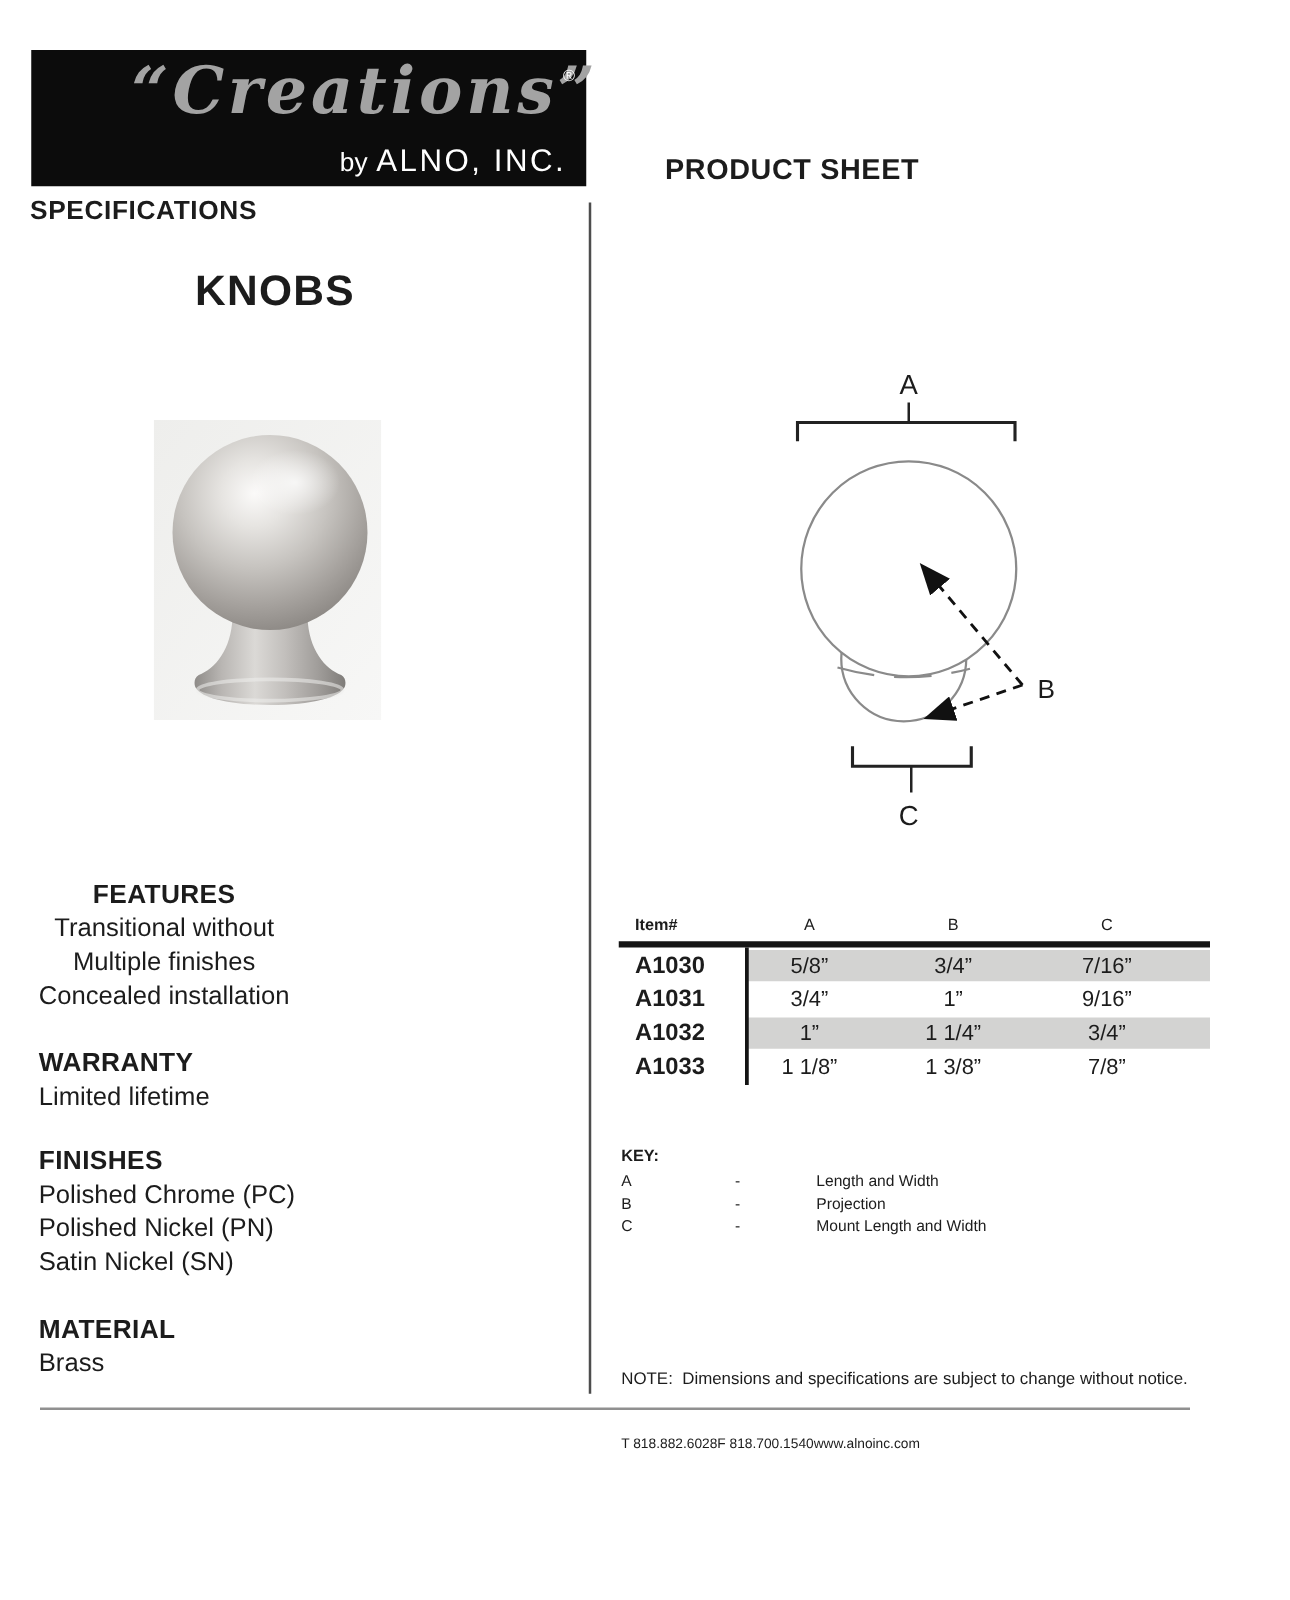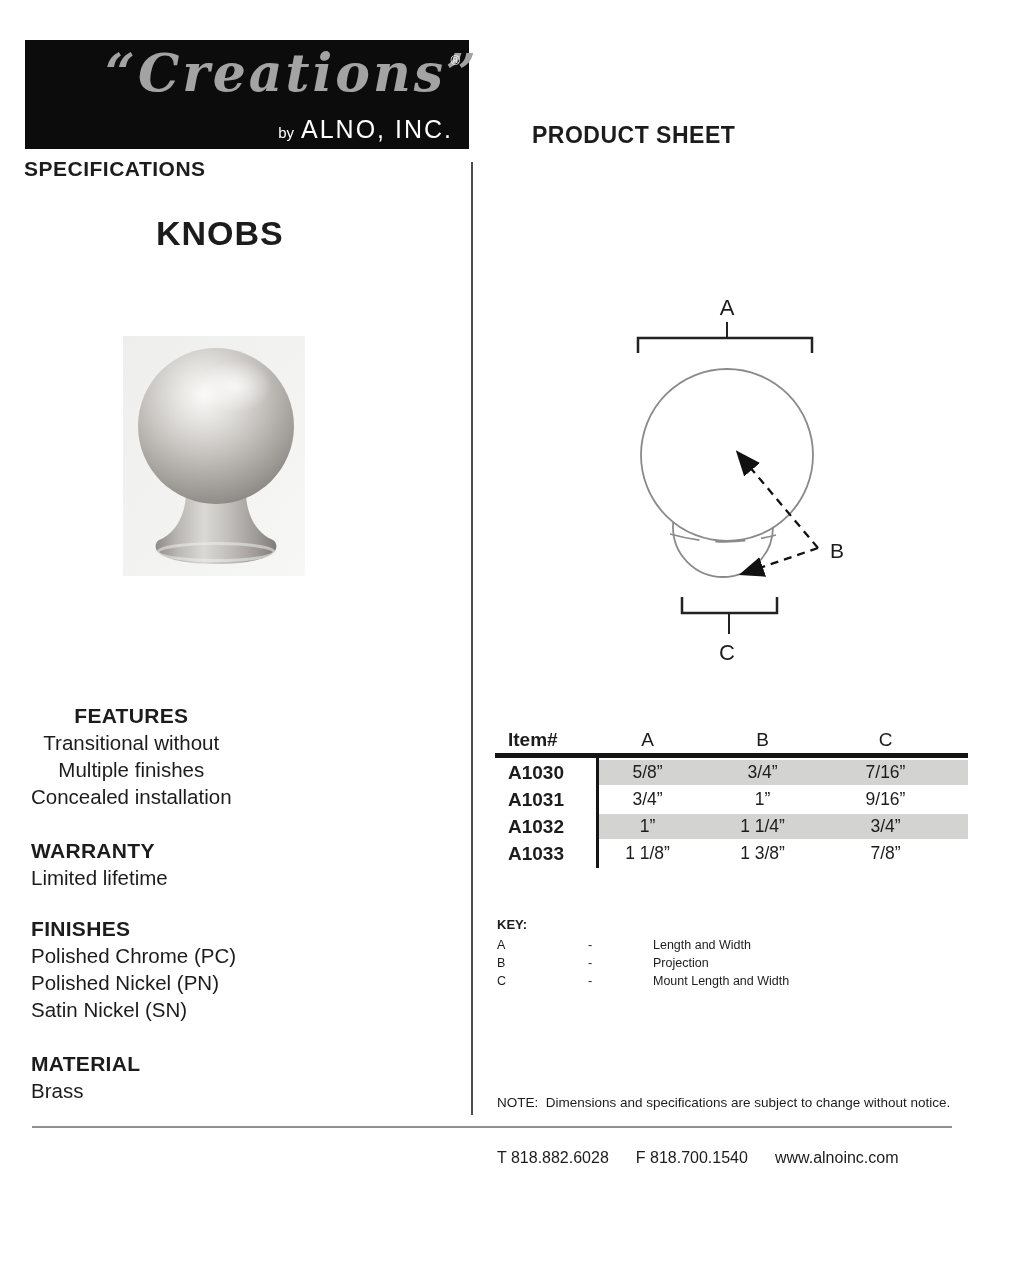--- a/index.html
+++ b/index.html
@@ -10,21 +10,21 @@
   }
   
   .logo-box { position:absolute; left:25px; top:40px; width:444px; height:109px; background:#0c0c0c; }
   .logo-script {
     position:absolute; left:80px; top:2px; color:#a3a3a3;
     font-family:"DejaVu Serif", serif; font-style:italic; font-weight:700;
     font-size:52px; letter-spacing:3px; white-space:nowrap;
   }
   .logo-reg { position:absolute; right:9px; top:13px; color:#ffffff; font-size:13px; }
   .logo-byline { position:absolute; right:16px; bottom:5px; color:#ffffff; white-space:nowrap; }
-  .logo-by { font-size:15px; margin-right:7px; }
+  .logo-by { font-size:21px; margin-right:7px; }
   .logo-company { font-size:25px; letter-spacing:2px; }
   
   .product-sheet { position:absolute; left:532px; top:122px; font-size:23px; font-weight:700; letter-spacing:.5px; }
   .specifications { position:absolute; left:24px; top:157px; font-size:21px; font-weight:700; letter-spacing:.5px; }
   .page-title { position:absolute; left:156px; top:214px; font-size:34px; font-weight:700; letter-spacing:1px; }
   
   .v-divider { position:absolute; left:471px; top:162px; width:2px; height:953px; background:#4d4d4d; }
   .h-rule { position:absolute; left:32px; top:1126px; width:920px; height:2px; background:#909090; }
   
   .photo { position:absolute; left:123px; top:336px; width:182px; height:240px; }
@@ -33,21 +33,21 @@
   
   .section { position:absolute; left:31px; }
   .sec-heading { font-size:21px; font-weight:700; letter-spacing:.3px; line-height:26px; }
   .sec-item { font-size:20.5px; line-height:27px; }
   .sec-features { top:703px;text-align:center; }
   .sec-warranty { top:838px; }
   .sec-finishes { top:916px; }
   .sec-material { top:1051px; }
   
   .spec-table { position:absolute; left:495px; top:726px; width:473px; height:150px; }
-  .th { position:absolute; top:2px; font-size:19px; line-height:24px; }
+  .th { position:absolute; top:2px; font-size:13px; line-height:24px; }
   .th-item { left:13px; font-weight:700; }
   .col-a { left:110px; width:85px; text-align:center; }
   .col-b { left:225px; width:85px; text-align:center; }
   .col-c { left:348px; width:85px; text-align:center; }
   .thick-rule { position:absolute; left:0; top:27px; width:473px; height:5px; background:#141414; }
   .stripe { position:absolute; left:102px; width:371px; height:25px; background:#d3d3d2; }
   .stripe-1 { top:34px; }
   .stripe-2 { top:88px; }
   .v-col { position:absolute; left:101px; top:32px; width:2.5px; height:110px; background:#141414; }
   .t-row { position:absolute; left:0; width:473px; height:27px; line-height:27px; }
@@ -55,21 +55,21 @@
   .td-item { position:absolute; left:13px; font-weight:700; font-size:19px; }
   .td { position:absolute; font-size:17.5px; }
   
   .key { position:absolute; left:497px; top:916px; font-size:12.5px; }
   .key-heading { font-weight:700; font-size:13px; line-height:17px; margin-bottom:3px; }
   .key-row { display:flex; line-height:18px; }
   .key-letter { width:91px; }
   .key-sep { width:65px; }
   
   .note { position:absolute; left:497px; top:1095px; font-size:13.5px; }
-  .footer { position:absolute; left:497px; top:1149px; font-size:16px; display:flex; gap:27px; }
+  .footer { position:absolute; left:497px; top:1149px; font-size:11px; display:flex; }
 </style>
 </head>
 <body>
 
 <div class="page">
 
   <div class="logo-box">
     <div class="logo-script">“Creations”</div>
     <div class="logo-reg">®</div>
     <div class="logo-byline">

